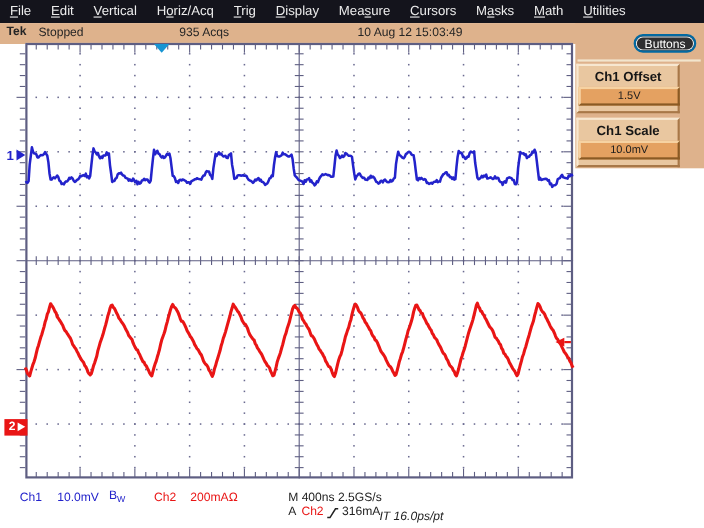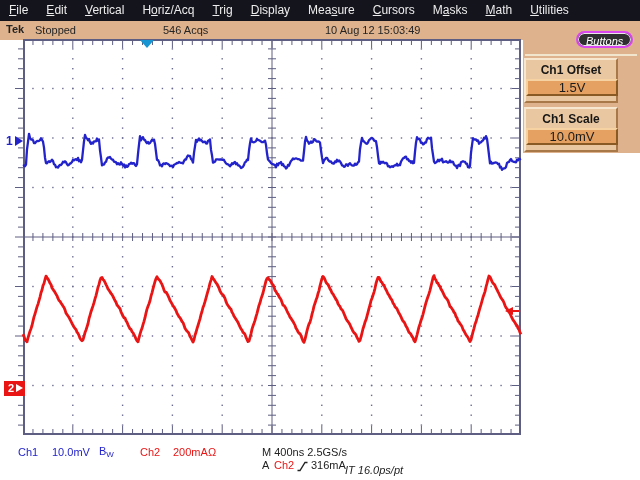--- a/index.html
+++ b/index.html
@@ -13,31 +13,31 @@
   .menu-item{padding:12px 9px;line-height:21px;cursor:default;white-space:nowrap;}
   .menu-item u{text-decoration:underline;}
 
   
   .statusbar{position:absolute;left:0;top:21px;width:640px;height:19px;background:#deb28c;}
   .statusbar span{position:absolute;top:3px;font-size:11px;color:#252525;white-space:nowrap;}
   .brand{font-weight:bold;font-size:12px;color:#101010;}
   .side-chrome{position:absolute;left:523px;top:21px;width:117px;height:132px;background:#deb28c;}
   .side-divider{position:absolute;left:525px;top:54px;width:112px;height:2px;background:#f2e5cd;}
   .buttons-btn{position:absolute;left:576px;top:31px;height:17px;padding:0 8px;background:#2f2f31;
-       color:#fff;font-size:11px;line-height:16px;border:2px solid #d946ef;border-radius:10px;
-       box-shadow:inset 0 0 0 1px #e9e9e9;cursor:default;font-style:italic;}
+       color:#fff;font-size:11px;line-height:16px;border:2px solid #0369a1;border-radius:10px;
+       box-shadow:inset 0 0 0 1px #e9e9e9;cursor:default;}
 
   .ctrl-panel{position:absolute;left:524px;width:94px;height:45px;background:#e9c7a0;
        border-top:2px solid #f7e7d0;border-left:2px solid #f7e7d0;
        border-bottom:2px solid #a87848;border-right:2px solid #a87848;box-sizing:border-box;text-align:center;}
   .ctrl-label{font-size:12px;font-weight:bold;color:#161616;margin-top:3px;}
   .ctrl-value{margin:2px auto 0;width:92px;height:17px;background:#e4a161;box-sizing:border-box;
        border-top:2px solid #f6d2a2;border-left:2px solid #f6d2a2;
        border-bottom:2px solid #8a5a24;border-right:2px solid #8a5a24;
-       font-size:13px;color:#1c1c1c;line-height:13px;cursor:default;}
+       font-size:10px;color:#1c1c1c;line-height:13px;cursor:default;}
 
   
   .graticule{position:absolute;left:23px;top:39px;width:498px;height:396px;background:#fff;}
   .graticule svg{position:absolute;left:0;top:0;overflow:visible;}
 
   
   .trig-pos{position:absolute;width:0;height:0;border-left:7px solid transparent;
        border-right:7px solid transparent;border-top:8px solid #1795d3;}
   .ch1-marker{position:absolute;display:flex;align-items:center;color:#2323cb;
        font-size:12px;font-weight:bold;}
@@ -73,21 +73,21 @@
       <span class="menu-item">Mea<u>s</u>ure</span>
       <span class="menu-item"><u>C</u>ursors</span>
       <span class="menu-item">M<u>a</u>sks</span>
       <span class="menu-item"><u>M</u>ath</span>
       <span class="menu-item"><u>U</u>tilities</span>
     </div>
 
   <div class="statusbar">
     <span class="brand" style="left:6px;top:2px;">Tek</span>
     <span style="left:35px;">Stopped</span>
-    <span style="left:163px;">546 Acqs</span>
+    <span style="left:163px;">935 Acqs</span>
     <span style="left:325px;">10 Aug 12 15:03:49</span>
   </div>
 
   <div class="side-chrome"></div>
   <div class="side-divider"></div>
   <button class="buttons-btn">Buttons</button>
 
   <div class="ctrl-panel" style="top:58px;">
     <div class="ctrl-label">Ch1 Offset</div>
     <div class="ctrl-value">1.5V</div>

